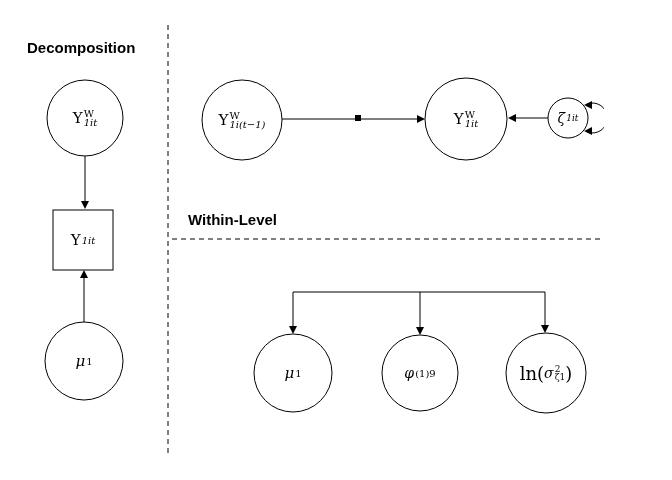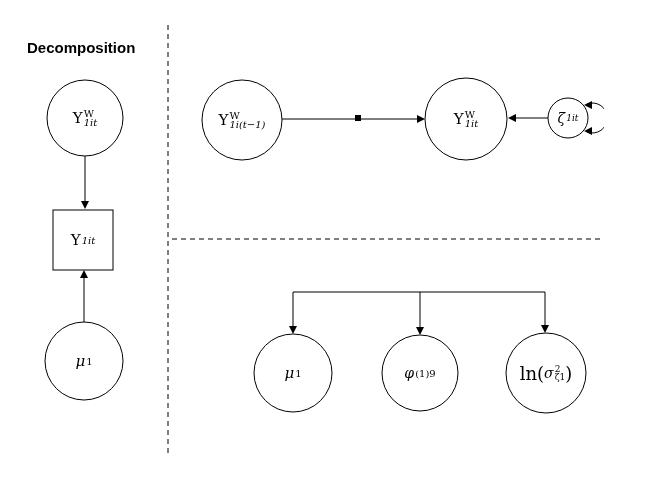--- a/index.html
+++ b/index.html
@@ -57,20 +57,21 @@
     <path d="M 293 330 L 293 292 L 545 292 L 545 329 M 420 292 L 420 331" fill="none" stroke="#000" stroke-width="1"></path>
     <polygon points="293,334 289,326 297,326" fill="#000"></polygon>
     <polygon points="420,335 416,327 424,327" fill="#000"></polygon>
     <polygon points="545,333 541,325 549,325" fill="#000"></polygon>
     <circle cx="293" cy="373" r="39" fill="#fff" stroke="#000" stroke-width="1"></circle>
     <circle cx="420" cy="373" r="38" fill="#fff" stroke="#000" stroke-width="1"></circle>
     <circle cx="546" cy="373" r="40" fill="#fff" stroke="#000" stroke-width="1"></circle>
   </svg>
 
   <div class="hdr" style="left:27px;top:40px">Decomposition</div>
+  <div class="hdr" style="left:188px;top:212px">Within-Level</div>
 
   <div class="nlabel" style="left:35px;top:98px">
       <span class="mbase">Y</span>
       <span class="mstack">
         <span class="msup">W</span>
         <span class="msub it">1it</span>
       </span>
     </div>
 
   <div class="nlabel" style="left:33px;top:220px">

